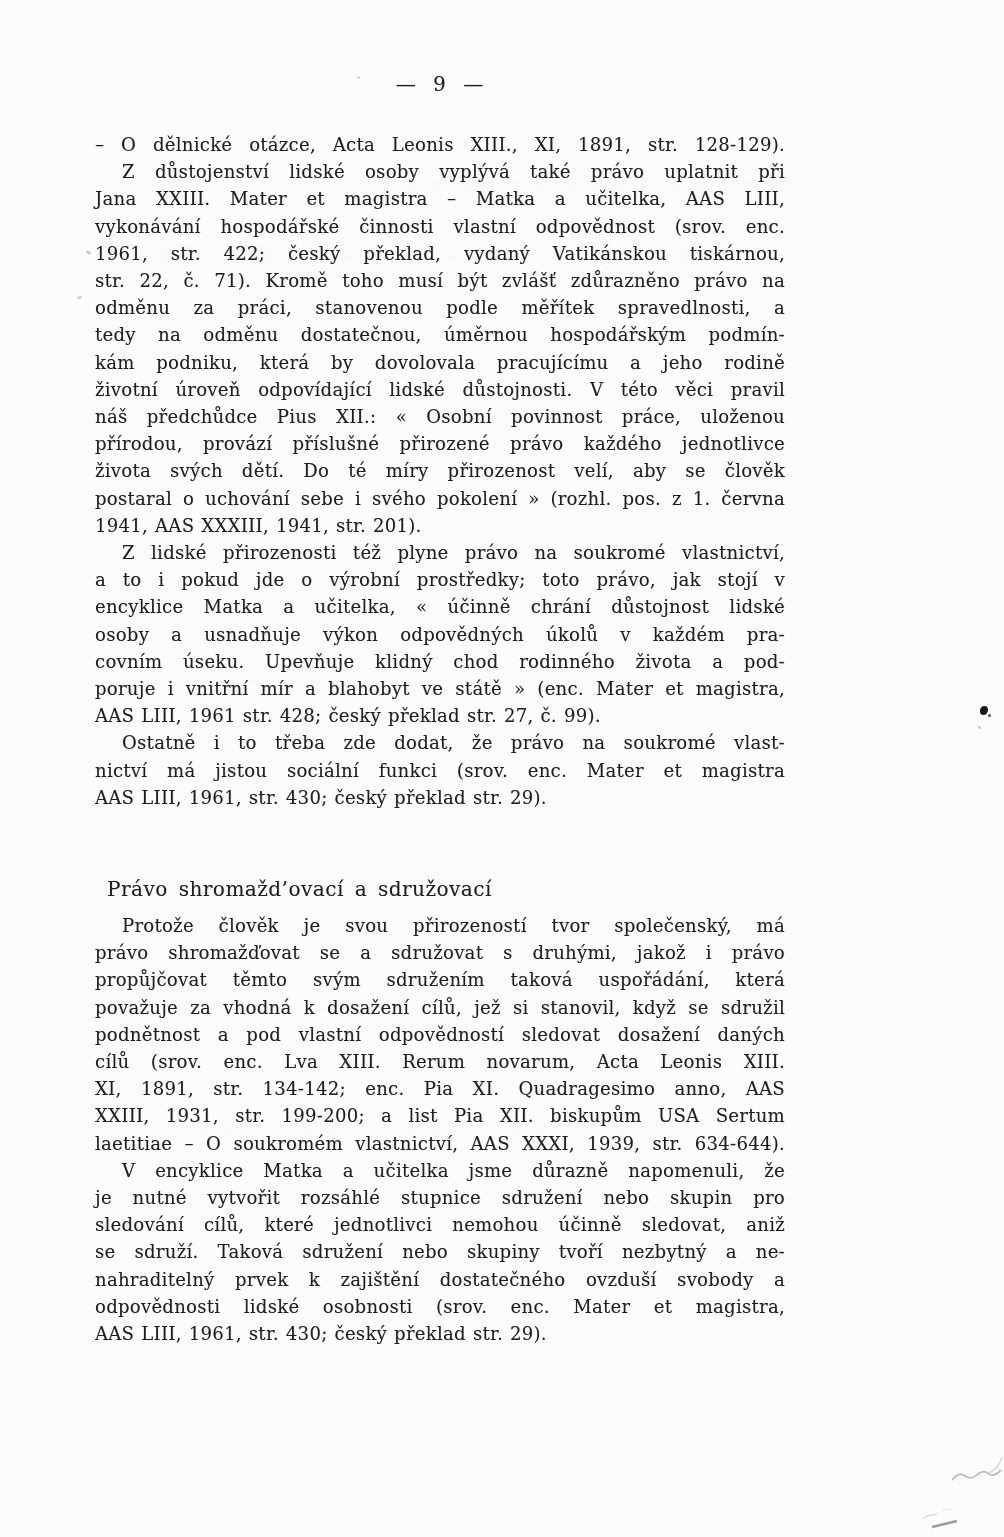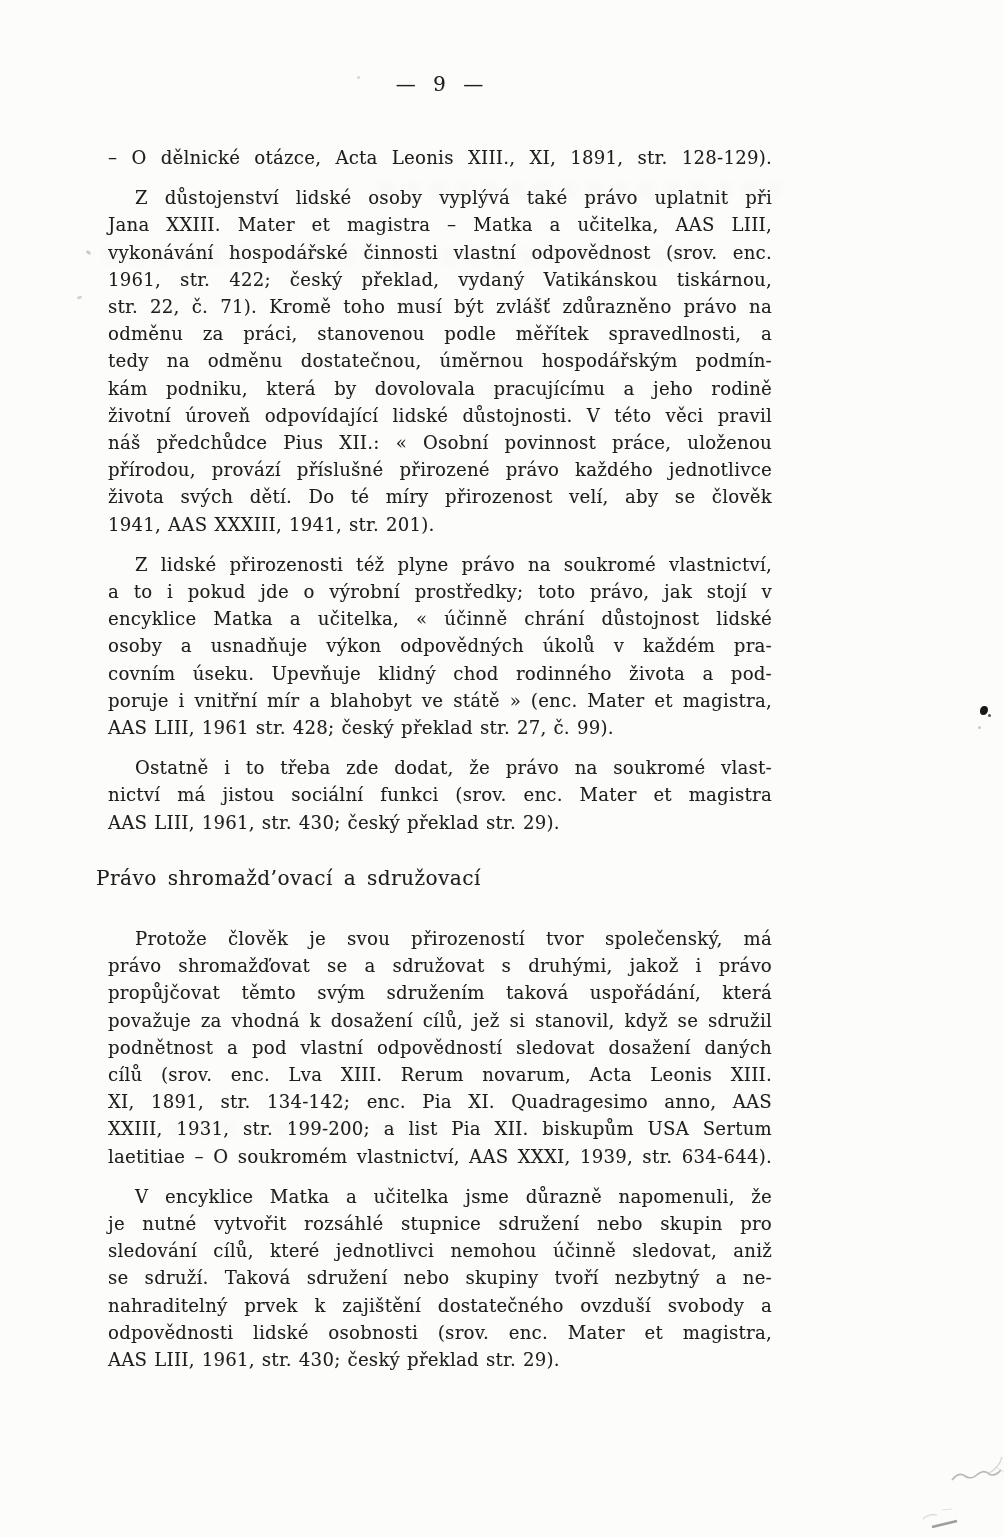--- a/index.html
+++ b/index.html
@@ -18,33 +18,33 @@
     position: absolute;
     left: 95px; top: 72px; width: 690px;
     text-align: center;
     font-size: 20px;
     word-spacing: 9px;
     letter-spacing: 1px;
   }
   .text-col { position: absolute; left: 95px; width: 690px; }
   #text-upper { top: 131px; }
   #text-lower { top: 912px; }
-  .paragraph { margin: 13px; padding: 0; }
+  .paragraph { margin: 0; padding: 0; }
   .line {
     font-size: 18px;
     line-height: 27.2px;
     letter-spacing: 0.3px;
     word-spacing: 1px;
   }
   .line.just { text-align: justify; text-align-last: justify; }
   .line.indent { text-indent: 27px; }
   .heading {
     position: absolute;
     left: 95px; top: 865px;
-    margin: 1px;
+    margin: 12px;
     font-size: 20px;
     font-weight: 400;
     letter-spacing: 0.5px;
     word-spacing: 4px;
     white-space: nowrap;
   }
   
   .ink-speck {
     position: absolute; left: 980px; top: 706px;
     width: 8px; height: 9px; background: #181818;
@@ -93,20 +93,21 @@
         <div class="line just">vykonávání hospodářské činnosti vlastní odpovědnost (srov. enc.</div>
         <div class="line just">1961, str. 422; český překlad, vydaný Vatikánskou tiskárnou,</div>
         <div class="line just">str. 22, č. 71). Kromě toho musí být zvlášť zdůrazněno právo na</div>
         <div class="line just">odměnu za práci, stanovenou podle měřítek spravedlnosti, a</div>
         <div class="line just">tedy na odměnu dostatečnou, úměrnou hospodářským podmín-</div>
         <div class="line just">kám podniku, která by dovolovala pracujícímu a jeho rodině</div>
         <div class="line just">životní úroveň odpovídající lidské důstojnosti. V této věci pravil</div>
         <div class="line just">náš předchůdce Pius XII.: « Osobní povinnost práce, uloženou</div>
         <div class="line just">přírodou, provází příslušné přirozené právo každého jednotlivce</div>
         <div class="line just">života svých dětí. Do té míry přirozenost velí, aby se člověk</div>
+        <div class="line just">postaral o uchování sebe i svého pokolení » (rozhl. pos. z 1. června</div>
         <div class="line">1941, AAS XXXIII, 1941, str. 201).</div>
       </div>
       <div class="paragraph">
         <div class="line just indent">Z lidské přirozenosti též plyne právo na soukromé vlastnictví,</div>
         <div class="line just">a to i pokud jde o výrobní prostředky; toto právo, jak stojí v</div>
         <div class="line just">encyklice Matka a učitelka, « účinně chrání důstojnost lidské</div>
         <div class="line just">osoby a usnadňuje výkon odpovědných úkolů v každém pra-</div>
         <div class="line just">covním úseku. Upevňuje klidný chod rodinného života a pod-</div>
         <div class="line just">poruje i vnitřní mír a blahobyt ve státě » (enc. Mater et magistra,</div>
         <div class="line">AAS LIII, 1961 str. 428; český překlad str. 27, č. 99).</div>

